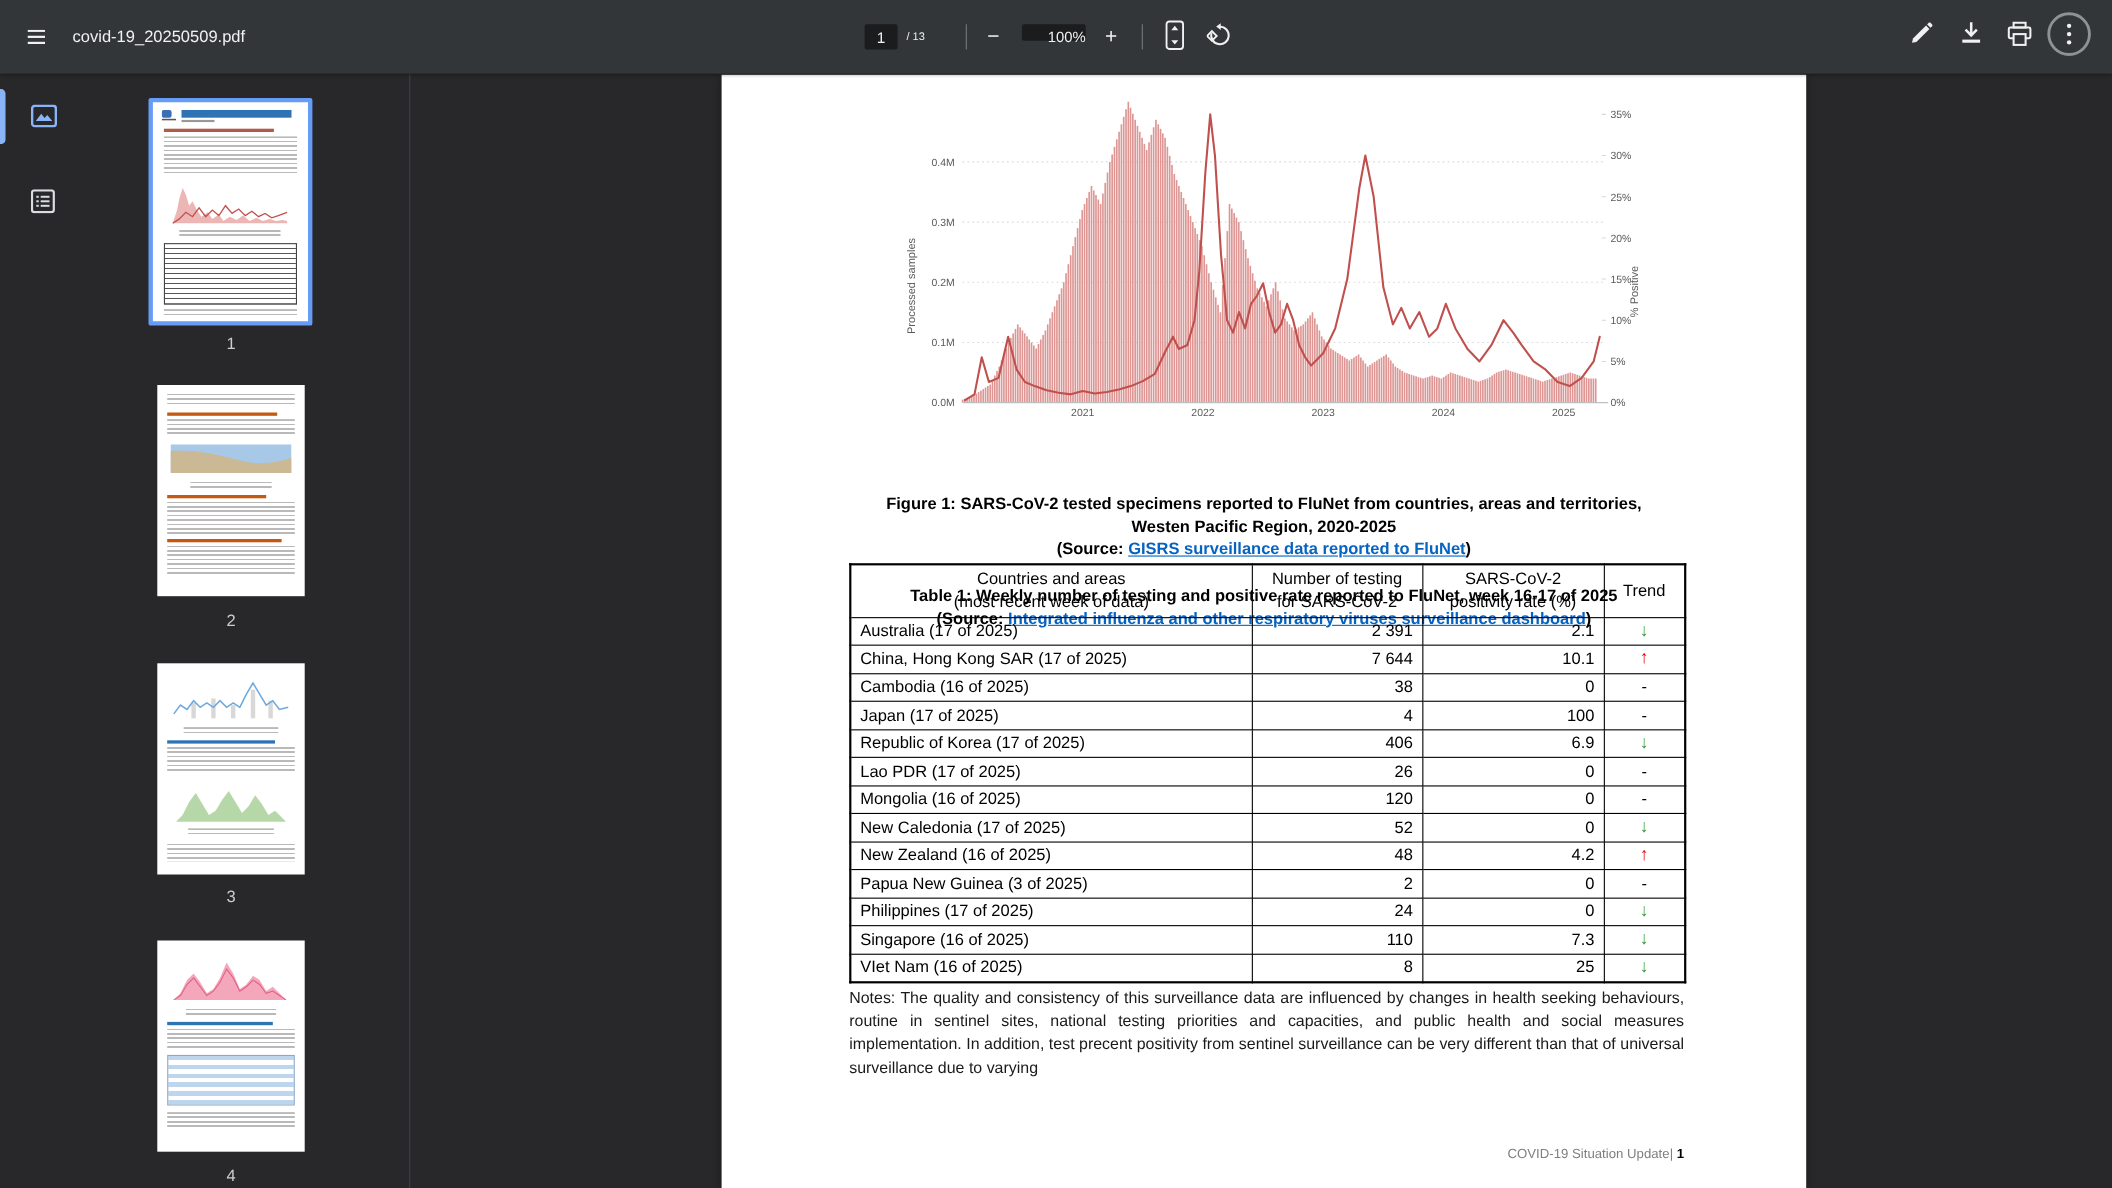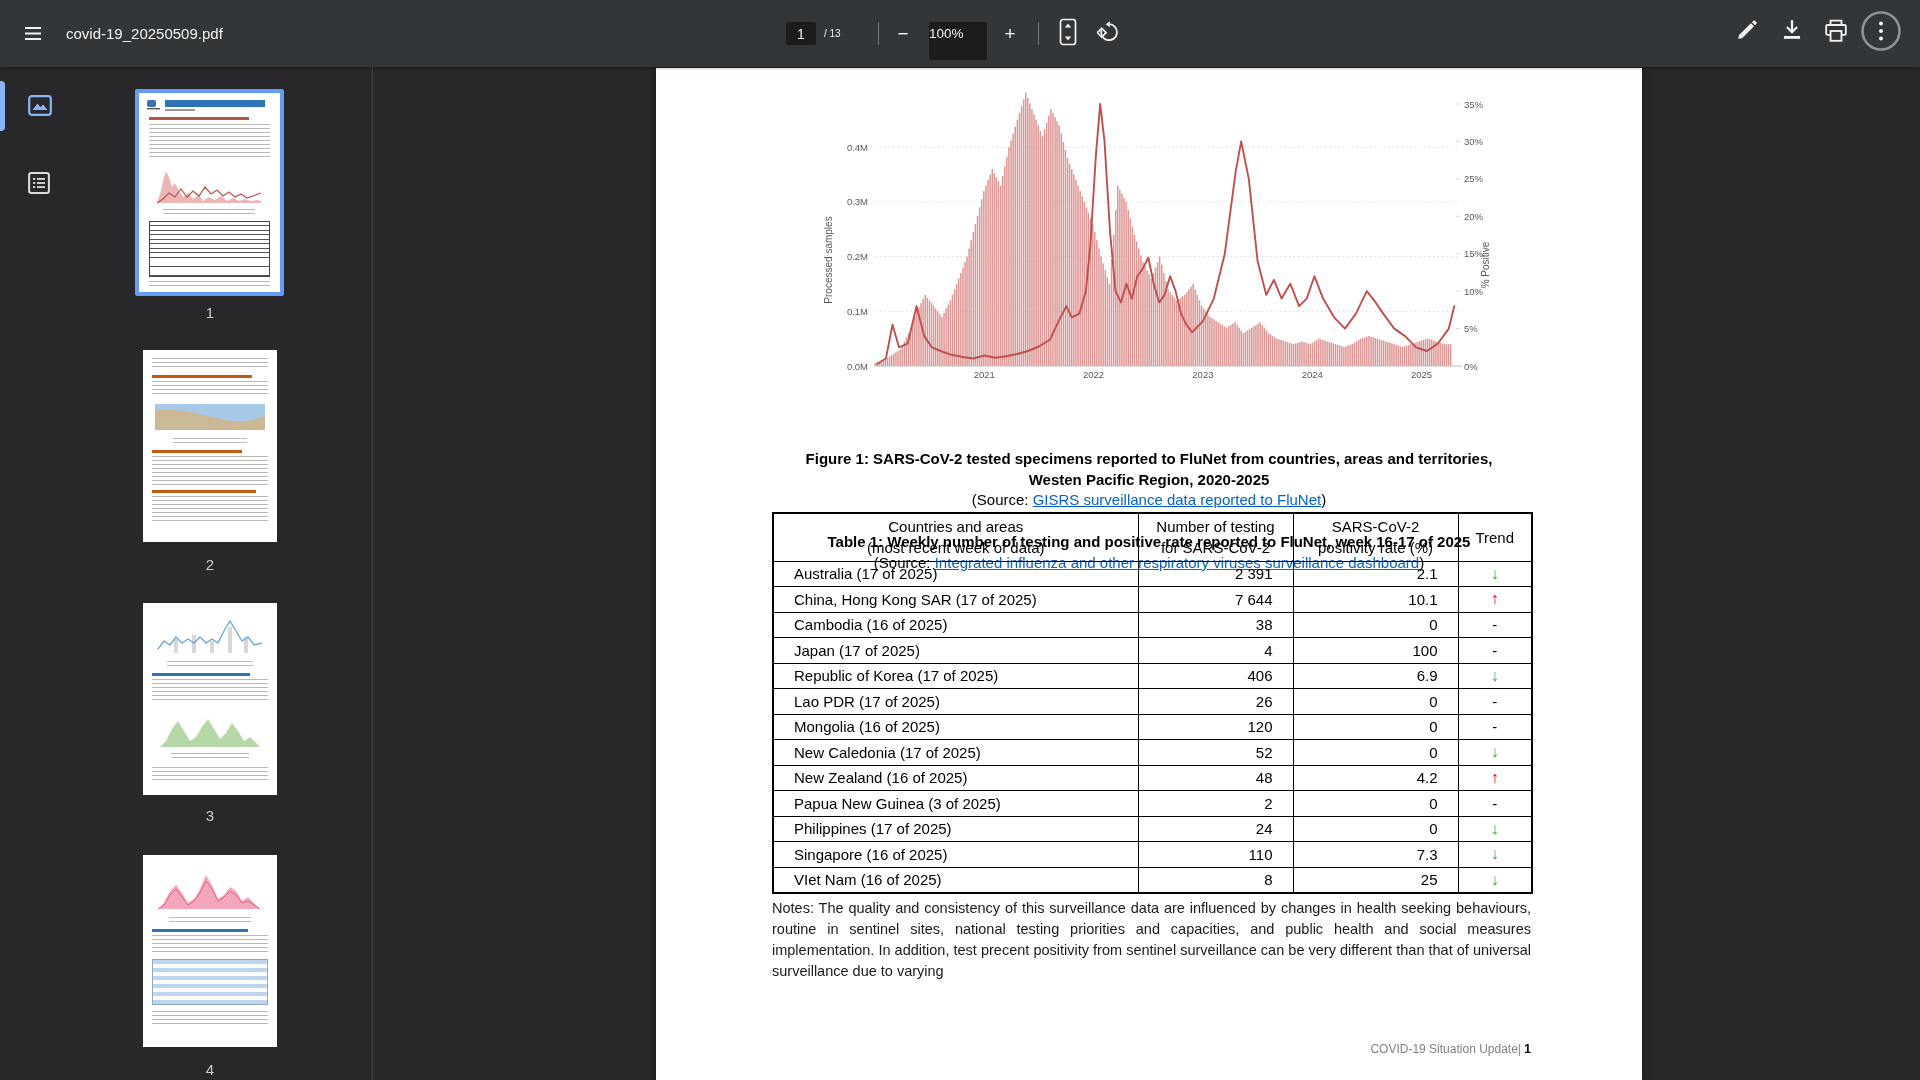--- a/index.html
+++ b/index.html
@@ -11,23 +11,23 @@
     background:#323639; z-index:30; box-shadow:0 1px 3px rgba(0,0,0,.35); }
   .tb-btn { position:absolute; background:none; border:none; cursor:pointer; padding:0; }
   .tb-title { position:absolute; left:66px; top:0; height:67px; line-height:67px;
     color:#F1F1F1; font-size:15px; white-space:nowrap; }
   .page-box { position:absolute; left:786px; top:22px; width:30px; height:23px;
     background:#1A1C1E; border:none; border-radius:2px; color:#F1F1F1;
     font-size:14px; text-align:center; font-family:"Liberation Sans",sans-serif; }
   .page-count { position:absolute; left:824px; top:0; height:67px; line-height:67px;
     color:#F1F1F1; font-size:10px; }
   .tb-sep { position:absolute; top:22px; width:1px; height:23px; background:rgba(241,241,241,.35); }
-  .zoom-box { position:absolute; left:929px; top:22px; width:58px; height:38px;
+  .zoom-box { position:absolute; left:929px; top:22px; width:58px; height:15px;
     background:#1A1C1E; border-radius:2px; color:#F1F1F1; font-size:13.5px;
-    text-align:left; line-height:23px; }
+    text-align:right; line-height:23px; }
   .minus-btn { left:890px; top:22px; width:26px; height:24px; color:#F1F1F1; font-size:19px; line-height:22px; }
   .plus-btn  { left:997px; top:22px; width:26px; height:24px; color:#F1F1F1; font-size:19px; line-height:22px; }
 
   
   .sidebar { position:absolute; left:0; top:67px; width:373px; height:1013px;
     background:#28282B; border-right:1px solid rgba(255,255,255,.12); z-index:20; }
   .rail-pill { position:absolute; left:0; top:14px; width:5px; height:50px;
     background:#8AB4F8; border-radius:0 4px 4px 0; }
   .rail-btn { position:absolute; left:28px; background:none; border:none; cursor:pointer; }
   .thumb { position:absolute; background:#fff; cursor:pointer; }
@@ -35,28 +35,28 @@
   .thumb-num { position:absolute; left:110px; width:200px; text-align:center;
     color:#CDCDCD; font-size:15px; }
   .tline { background:repeating-linear-gradient(to bottom,#b9b9b9 0 1.5px,transparent 1.5px 4px); }
 
   
   .page { position:absolute; left:656px; top:68px; width:986px; height:1012px;
     background:#fff; box-shadow:0 2px 8px rgba(0,0,0,.45); z-index:10;
     color:#000; }
   .doc-caption { position:absolute; left:0; width:986px; text-align:center;
     font-size:15px; font-weight:bold; line-height:20.5px; }
-  .doc-source { font-weight:normal; }
+  .doc-source { font-weight:bold; }
   .doc-link { color:#0563C1; text-decoration:underline; cursor:pointer; }
   .flunet-table { position:absolute; left:116px; top:444px; width:759px;
     border-collapse:collapse; font-size:15px; table-layout:fixed; }
   .flunet-table th, .flunet-table td { border:1px solid #000; }
   .flunet-table { border:2px solid #000; }
   .flunet-table th { font-weight:normal; text-align:center; height:48px; line-height:21px; }
-  .flunet-table td { height:25.5px; padding:0 20px;margin-left:12px; }
+  .flunet-table td { height:25.5px; padding:0 8px;margin-left:12px; }
   .td-country { text-align:left; }
   .td-num { text-align:right; }
   .td-trend { text-align:center; font-weight:bold; font-size:16px; }
   .trend-down { color:#3FA344; }
   .trend-up { color:#E50000; }
   .trend-flat { color:#000; font-size:15px; font-weight:normal; }
   .doc-notes { position:absolute; left:116px; top:830px; width:759px;
     font-size:14.5px; line-height:21px; text-align:justify; color:#1a1a1a; }
   .doc-footer { position:absolute; left:116px; top:974px; width:759px;
     text-align:right; font-size:12px; color:#7F7F7F; }

